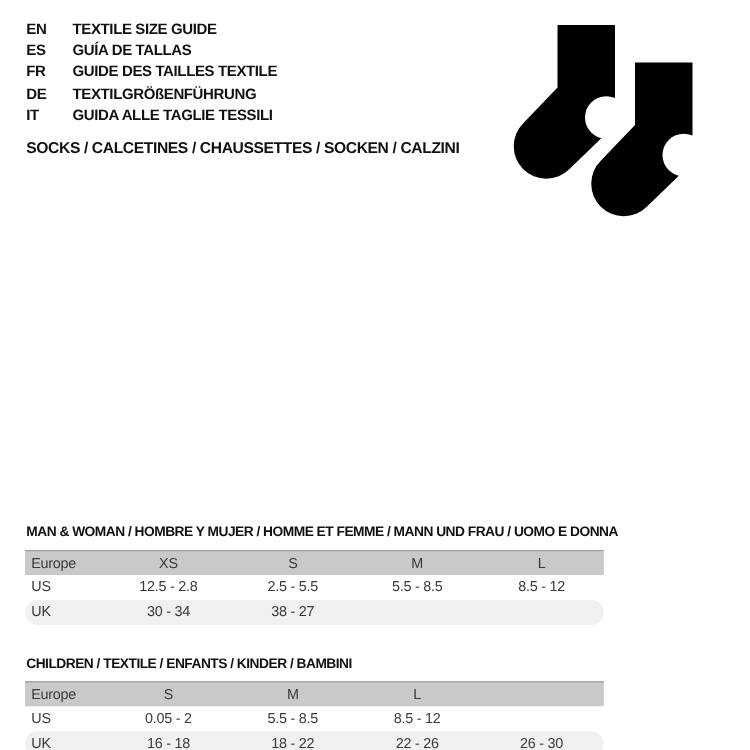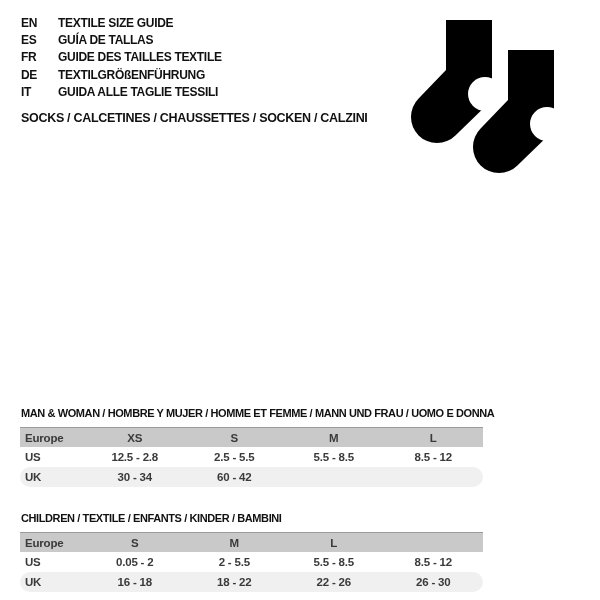--- a/index.html
+++ b/index.html
@@ -65,33 +65,32 @@
   
   .size-section {
     position: absolute;
     left: 20px;
     width: 463px;
   }
   .section-adult    { top: 407px; }
   .section-children { top: 512px; }
 
   .table-title {
-    margin: 0 0 8px 1px;
+    margin: 13px 0 8px 1px;
     font-weight: bold;
     font-size: 11px;
     letter-spacing: -0.4px;
     white-space: nowrap;
   }
   .size-table {
     width: 100%;
   }
   .t-row {
     display: grid;
     grid-template-columns: 65px repeat(4, 1fr);
-    font-weight: bold;
   }
   .t-row.header {
     height: 19px;
     background: var(--header-bg, #c9c9c9);
     border-top: 1px solid var(--header-border, #9b9b9b);
   }
   .t-row.data {
     height: 20px;
   }
   .t-row.alt {
@@ -165,38 +164,37 @@
     <div class="t-row data">
       <div class="t-cell first">US</div>
       <div class="t-cell">12.5 - 2.8</div>
       <div class="t-cell">2.5 - 5.5</div>
       <div class="t-cell">5.5 - 8.5</div>
       <div class="t-cell">8.5 - 12</div>
     </div>
     <div class="t-row data alt">
       <div class="t-cell first">UK</div>
       <div class="t-cell">30 - 34</div>
-      <div class="t-cell">60 - 42</div>
+      <div class="t-cell">38 - 27</div>
     </div>
   </div>
 </section>
 
 <section class="size-section section-children">
   <div class="table-title">CHILDREN / TEXTILE / ENFANTS / KINDER / BAMBINI</div>
   <div class="size-table">
     <div class="t-row header">
       <div class="t-cell first">Europe</div>
       <div class="t-cell">S</div>
       <div class="t-cell">M</div>
       <div class="t-cell">L</div>
     </div>
     <div class="t-row data">
       <div class="t-cell first">US</div>
       <div class="t-cell">0.05 - 2</div>
-      <div class="t-cell">2 - 5.5</div>
       <div class="t-cell">5.5 - 8.5</div>
       <div class="t-cell">8.5 - 12</div>
     </div>
     <div class="t-row data alt">
       <div class="t-cell first">UK</div>
       <div class="t-cell">16 - 18</div>
       <div class="t-cell">18 - 22</div>
       <div class="t-cell">22 - 26</div>
       <div class="t-cell">26 - 30</div>
     </div>

